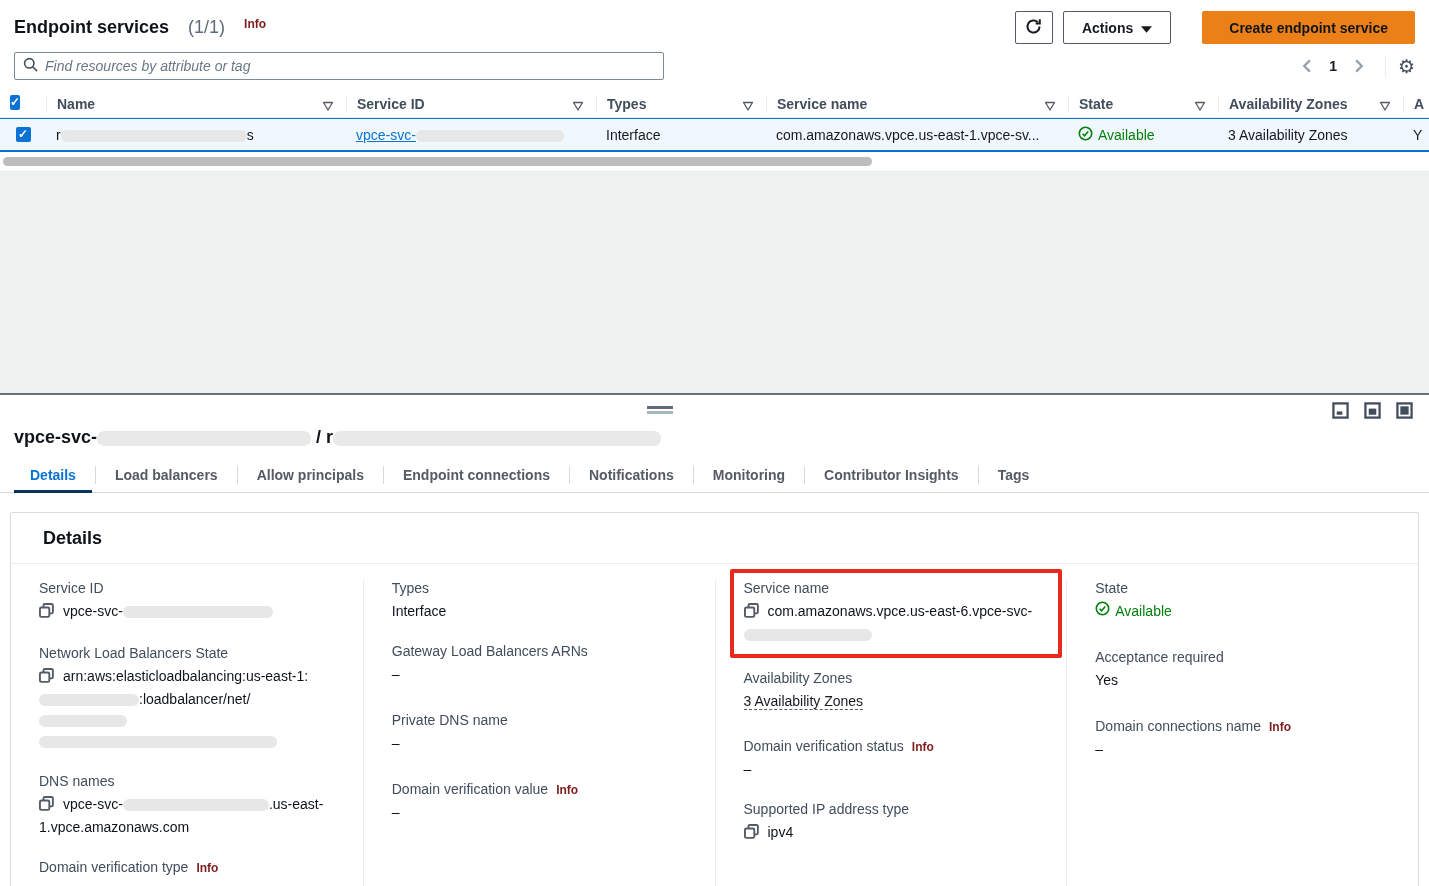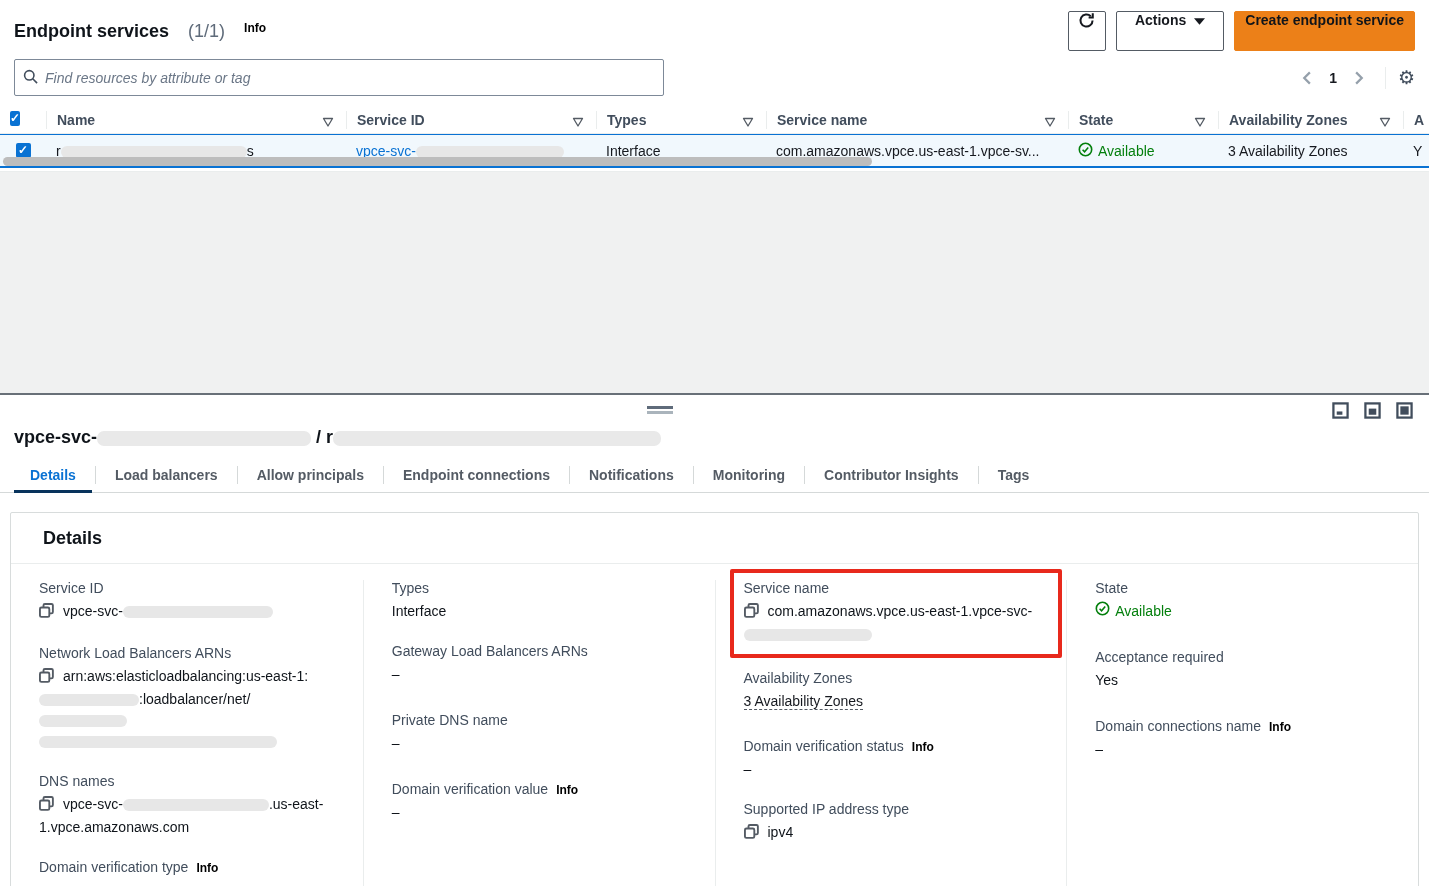--- a/index.html
+++ b/index.html
@@ -5,31 +5,31 @@
   * { margin:0; padding:0; box-sizing:border-box; }
   html,body { width:1429px; height:886px; overflow:hidden; background:#fff;
     font-family:"Liberation Sans", sans-serif; color:#16191f; font-size:14px; }
 
   
   .top-section { position:relative; height:172px; background:#fff; border-bottom:1px solid #eaeded; }
   .page-header { display:flex; align-items:center; justify-content:space-between; padding:11px 14px 0 14px; }
   .title-group { display:flex; align-items:flex-start; gap:19px; }
   .page-title { font-size:18px; font-weight:bold; color:#0f141a; }
   .page-counter { font-size:18px; font-weight:normal; color:#5f6b7a; }
-  .info-link { font-size:12px; font-weight:bold; color:#000000; cursor:pointer; }
+  .info-link { font-size:12px; font-weight:bold; color:#7f1d1d; cursor:pointer; }
   .header-buttons { display:flex; gap:10px; align-items:center; }
-  .btn { border:1px solid #545b64; background:#fff; border-radius:2px; height:40px;
-         display:inline-flex; align-items:flex-start; justify-content:center; font-weight:bold;
+  .btn { border:1px solid #545b64; background:#fff; border-radius:2px; height:33px;
+         display:inline-flex; align-items:center; justify-content:center; font-weight:bold;
          font-size:14px; color:#16191f; cursor:pointer; }
   .btn-icon { width:38px; }
   .btn-normal { padding:0 18px; gap:8px; }
-  .btn-primary { background:#ec8018; border-color:#ec8018; color:#0f141a; padding:0 10px; }
+  .btn-primary { background:#ec8018; border-color:#ec8018; color:#0f141a; padding:0 26px;margin-left:21px; }
 
   .controls-row { display:flex; justify-content:space-between; align-items:center; padding:8px 14px 0 14px; }
-  .search-box { width:650px; height:37px; border:1px solid #7d8998; border-radius:2px;
+  .search-box { width:650px; height:28px; border:1px solid #7d8998; border-radius:2px;
     display:flex; align-items:center; padding:0 8px; gap:7px; background:#fff; }
   .search-box input { border:0; outline:0; flex:1; font-style:italic; color:#414d5c;
     font-size:14px; font-family:"Liberation Sans", sans-serif; background:transparent; }
   .search-box input::placeholder { color:#6b7787; font-style:italic; }
   .pagination { display:flex; align-items:center; gap:4px; }
   .page-chevron { width:26px; height:26px; display:flex; align-items:center; justify-content:center; cursor:pointer; }
   .page-num { font-weight:bold; font-size:14px; color:#16191f; padding:0 6px; }
   .pg-divider { width:1px; height:22px; background:#eaeded; margin:0 8px; }
   .gear { font-size:19px; color:#414d5c; cursor:pointer; line-height:1; }
 
@@ -282,21 +282,21 @@
         <div class="field">
           <div class="f-label">Service ID</div>
           <div class="f-value">
             <span class="copy-ic"><svg width="15" height="15" viewBox="0 0 16 16">
                   <rect x="4.8" y="1" width="10" height="10" rx="1.5" fill="none" stroke="#545b64" stroke-width="2"></rect>
                   <rect x="1" y="4.8" width="10" height="10" rx="1.5" fill="#fff" stroke="#545b64" stroke-width="2"></rect>
                 </svg></span><span>vpce-svc-</span><span class="blob" style="width:150px"></span>
           </div>
         </div>
         <div class="field">
-          <div class="f-label">Network Load Balancers ARNs</div>
+          <div class="f-label">Network Load Balancers State</div>
           <div class="f-value">
             <span class="copy-ic"><svg width="15" height="15" viewBox="0 0 16 16">
                   <rect x="4.8" y="1" width="10" height="10" rx="1.5" fill="none" stroke="#545b64" stroke-width="2"></rect>
                   <rect x="1" y="4.8" width="10" height="10" rx="1.5" fill="#fff" stroke="#545b64" stroke-width="2"></rect>
                 </svg></span><span>arn:aws:elasticloadbalancing:us-east-1:</span><span class="blob" style="width:100px"></span><span>:loadbalancer/net/</span><span class="blob" style="width:88px"></span>
             <span class="blob" style="width:238px"></span>
           </div>
         </div>
         <div class="field">
           <div class="f-label">DNS names</div>
@@ -336,21 +336,21 @@
         </div>
       </div>
 
       <div class="dcol">
         <div class="field red-outline">
           <div class="f-label">Service name</div>
           <div class="f-value">
             <span class="copy-ic"><svg width="15" height="15" viewBox="0 0 16 16">
                   <rect x="4.8" y="1" width="10" height="10" rx="1.5" fill="none" stroke="#545b64" stroke-width="2"></rect>
                   <rect x="1" y="4.8" width="10" height="10" rx="1.5" fill="#fff" stroke="#545b64" stroke-width="2"></rect>
-                </svg></span><span>com.amazonaws.vpce.us-east-1.vpce-svc-</span><span class="blob" style="width:128px"></span>
+                </svg></span><span>com.amazonaws.vpce.us-east-6.vpce-svc-</span><span class="blob" style="width:128px"></span>
           </div>
         </div>
         <div class="field">
           <div class="f-label">Availability Zones</div>
           <div class="f-value"><span class="dashed-link">3 Availability Zones</span></div>
         </div>
         <div class="field" style="margin-top:26px">
           <div class="f-label">
             <span>Domain verification status</span><span class="info-link">Info</span>
           </div>

